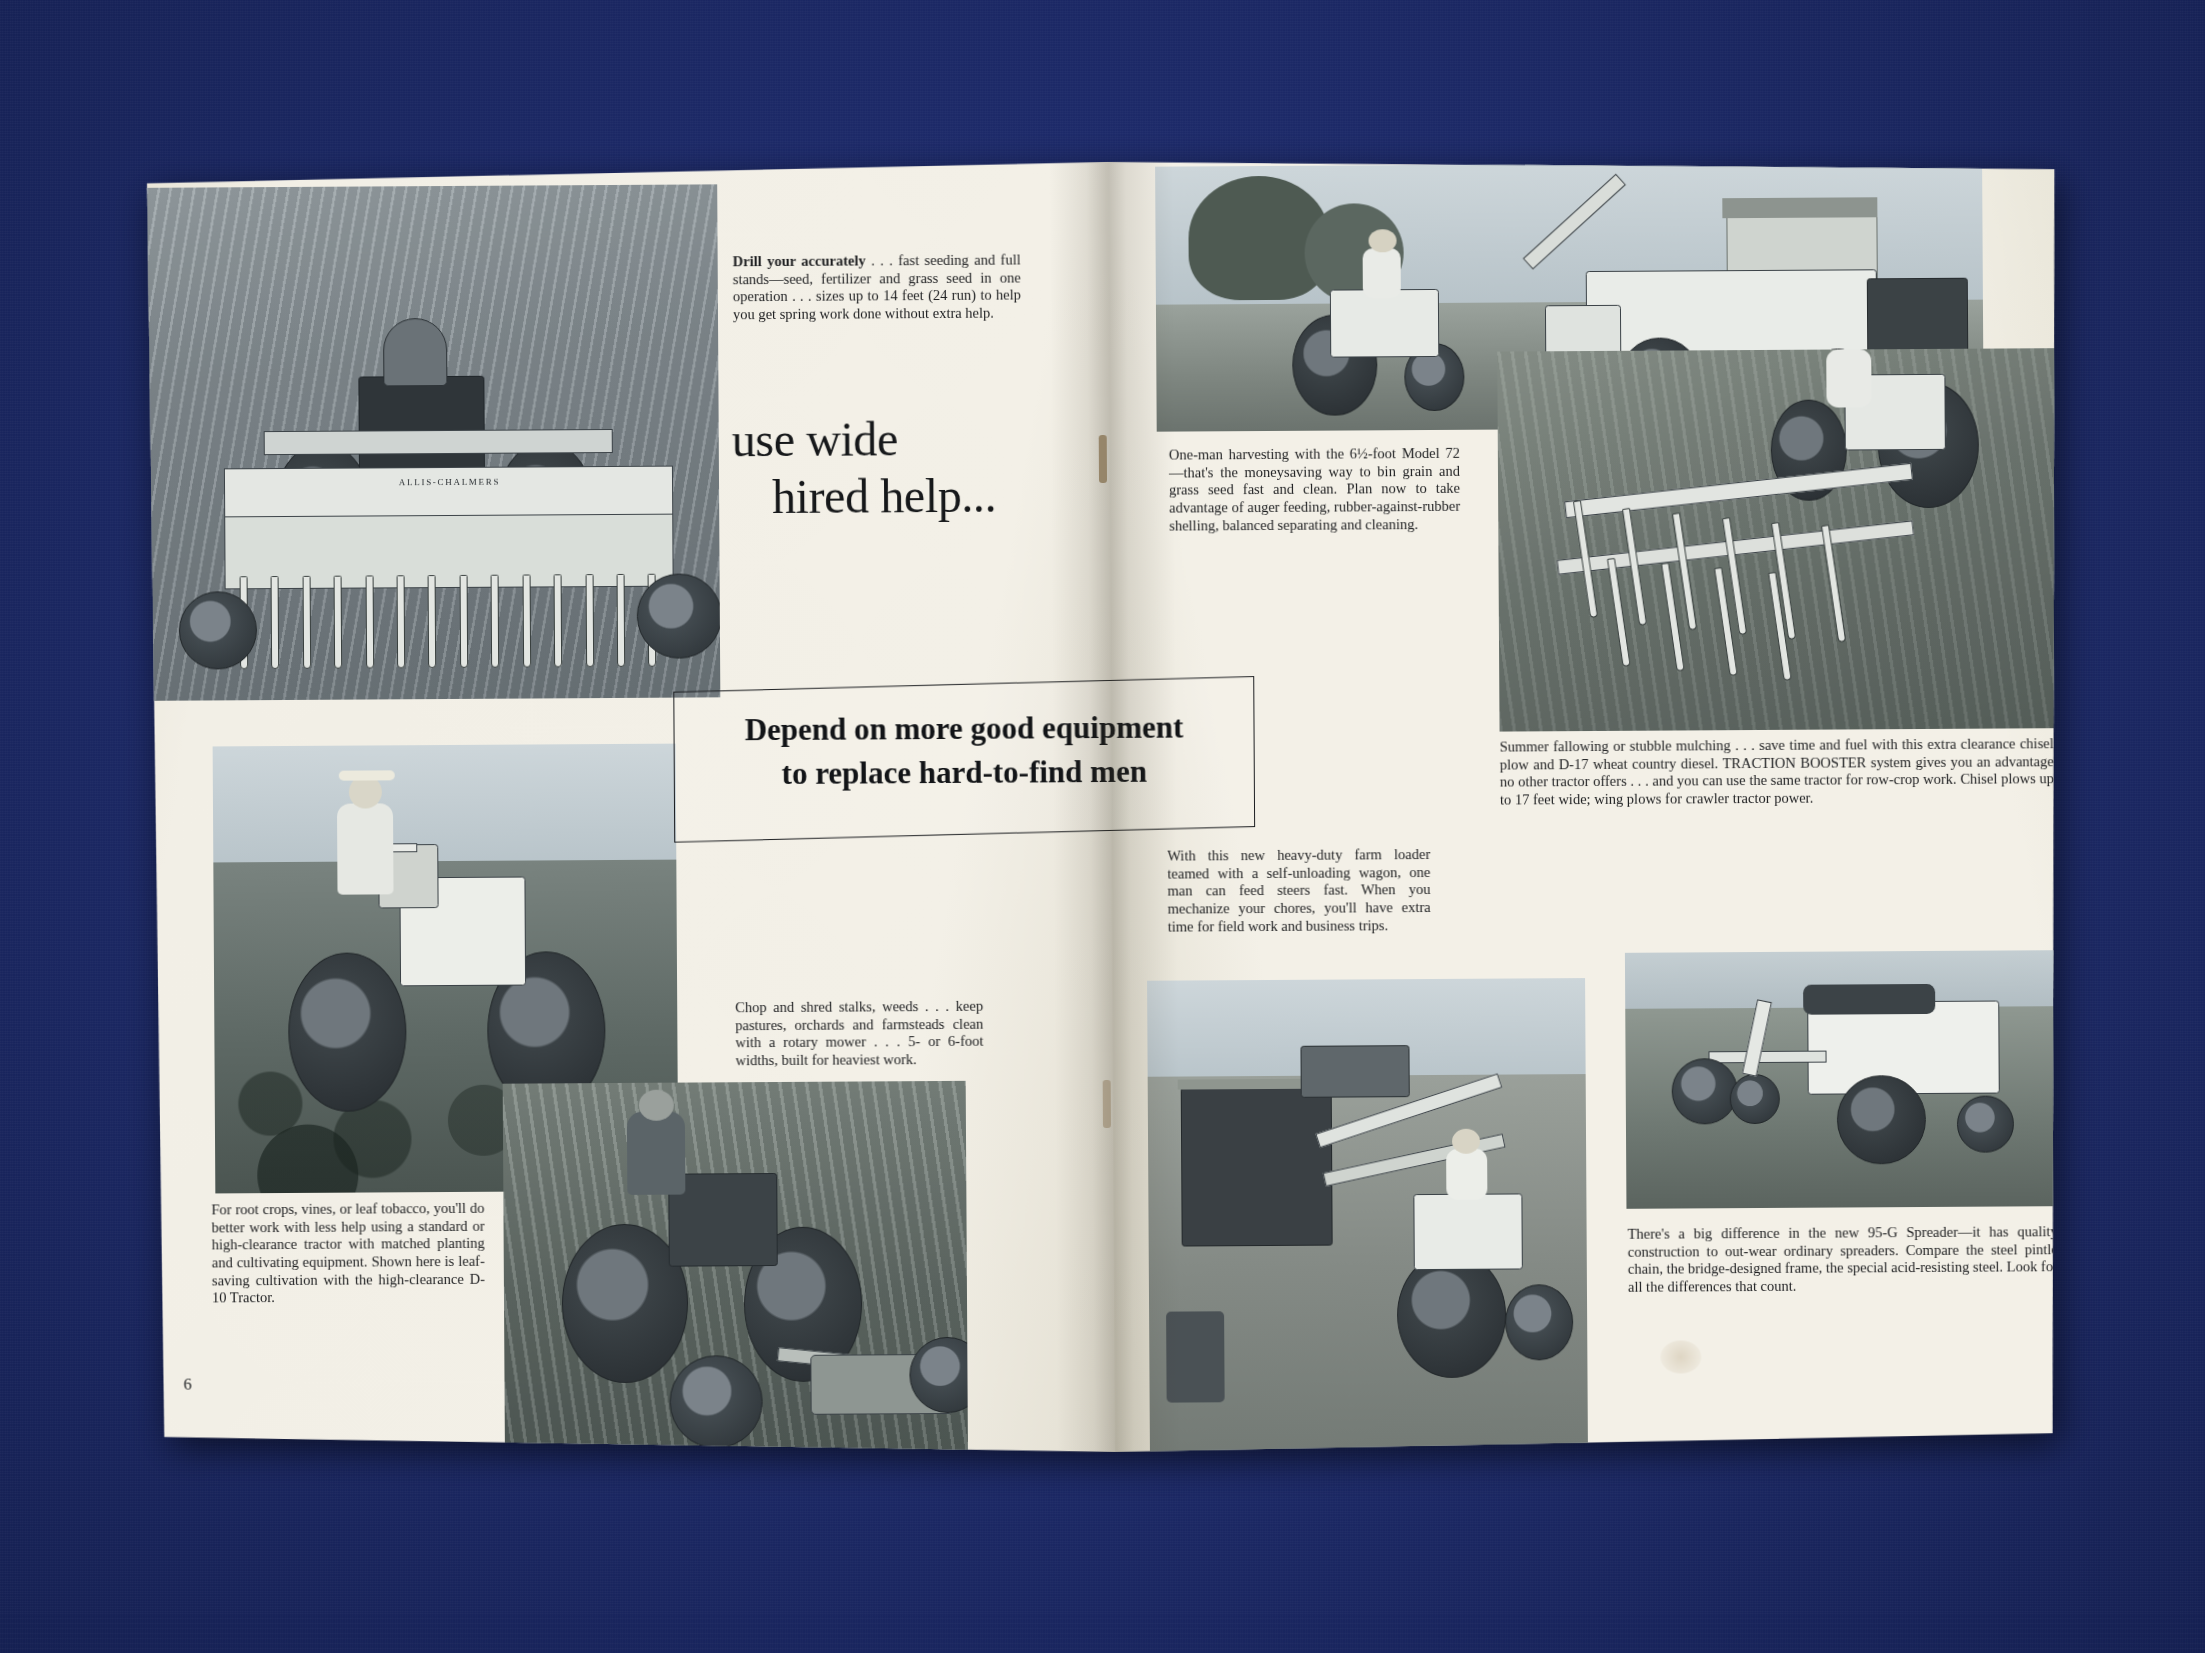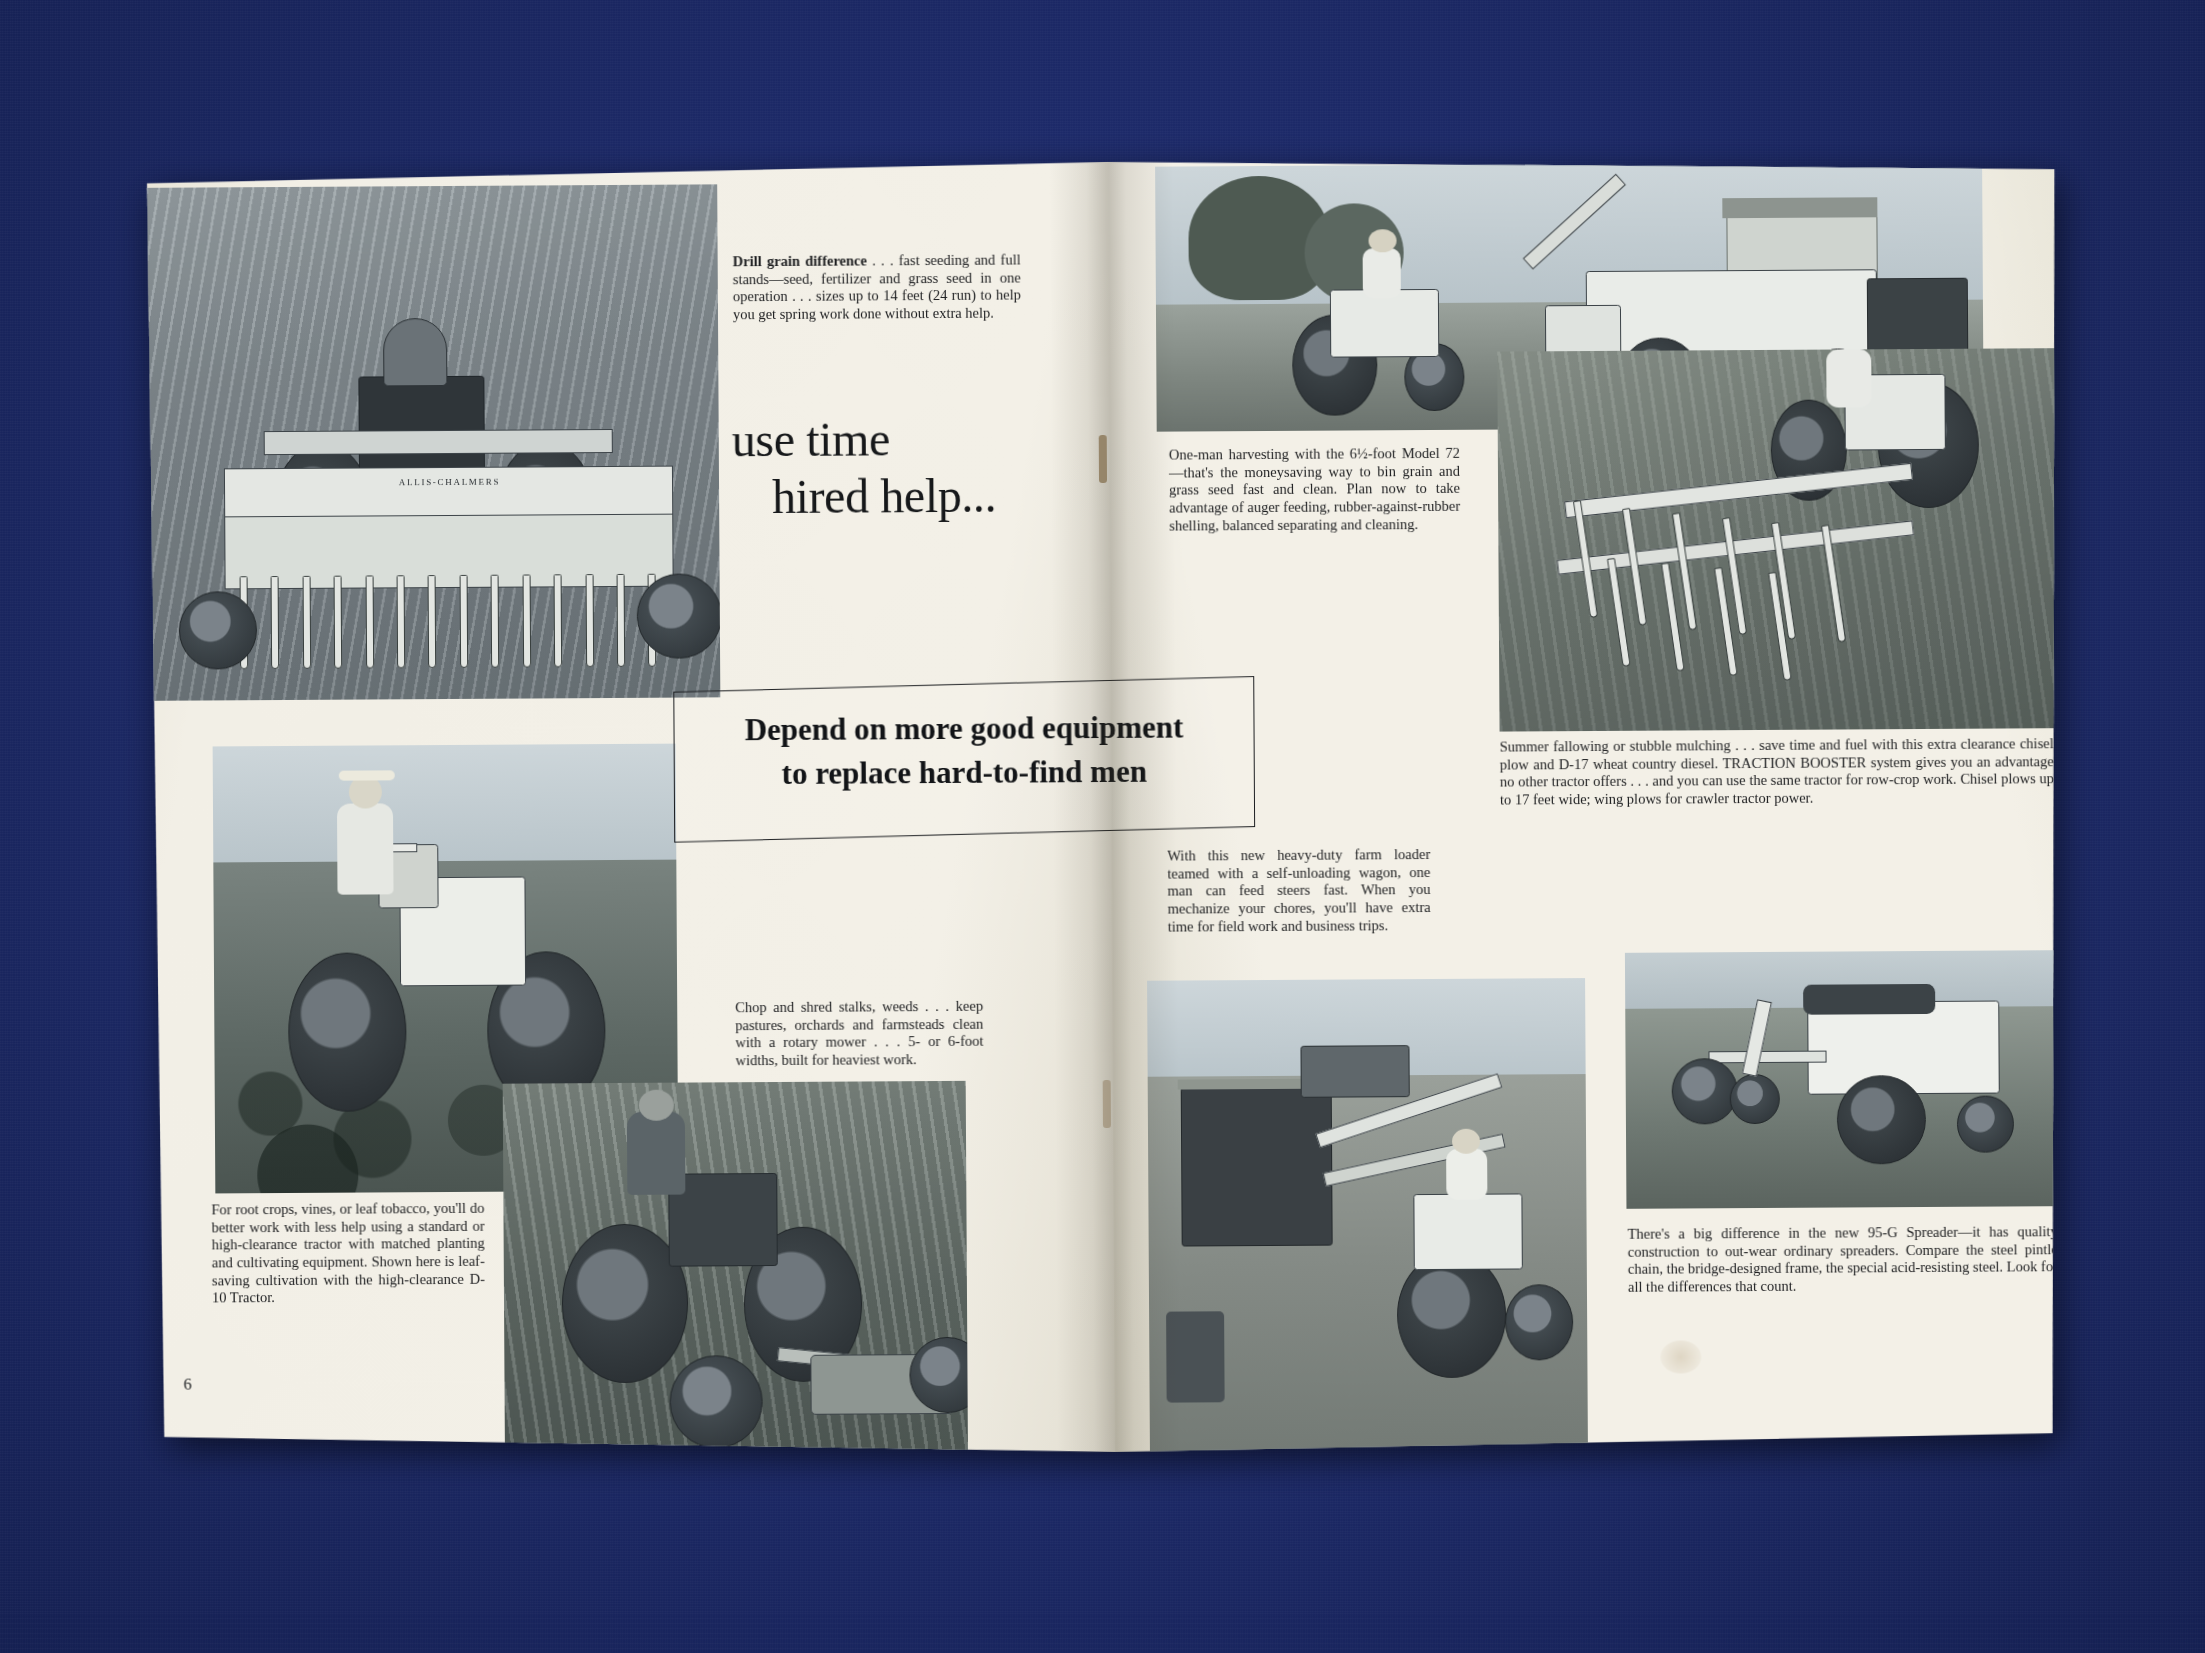--- a/index.html
+++ b/index.html
@@ -229,25 +229,25 @@
       <div class="tine" style="left:374px; top:389px; height:91px;"></div>
       <div class="tine" style="left:405px; top:389px; height:91px;"></div>
       <div class="tine" style="left:437px; top:389px; height:91px;"></div>
       <div class="tine" style="left:468px; top:389px; height:91px;"></div>
       <div class="tine" style="left:499px; top:389px; height:91px;"></div>
       <div class="wheel small" style="left:30px; top:404px; width:76px; height:76px;"></div>
       <div class="wheel small" style="left:488px; top:389px; width:83px; height:83px;"></div>
     </div>
 
     <div class="caption" style="left:591px; top:89px; width:288px; font-size:14.5px;">
-      <b>Drill grain difference</b><span> . . . fast seeding and full stands—seed, fertilizer and grass seed in one operation . . . sizes up to 14 feet (24 run) to help you get spring work done without extra help.</span>
+      <b>Drill your accurately</b><span> . . . fast seeding and full stands—seed, fertilizer and grass seed in one operation . . . sizes up to 14 feet (24 run) to help you get spring work done without extra help.</span>
     </div>
 
     <div id="headline" style="left:589px; top:248px; width:347px;">
-      <span>use time</span>
+      <span>use wide</span>
       <span class="l2">hired help...</span>
     </div>
 
     <div class="photo" style="left:68px; top:579px; width:463px; height:447px;">
       <div class="sky" style="height:30%;"></div>
       <div class="ground" style="height:74%; background:linear-gradient(180deg,#79837f 0%,#5d6864 55%,#4b5551 100%);"></div>
       <div class="foliage"></div>
 
       <div class="wheel" style="left:74px; top:207px; width:116px; height:157px;"></div>
       <div class="wheel" style="left:273px; top:207px; width:116px; height:157px;"></div>

